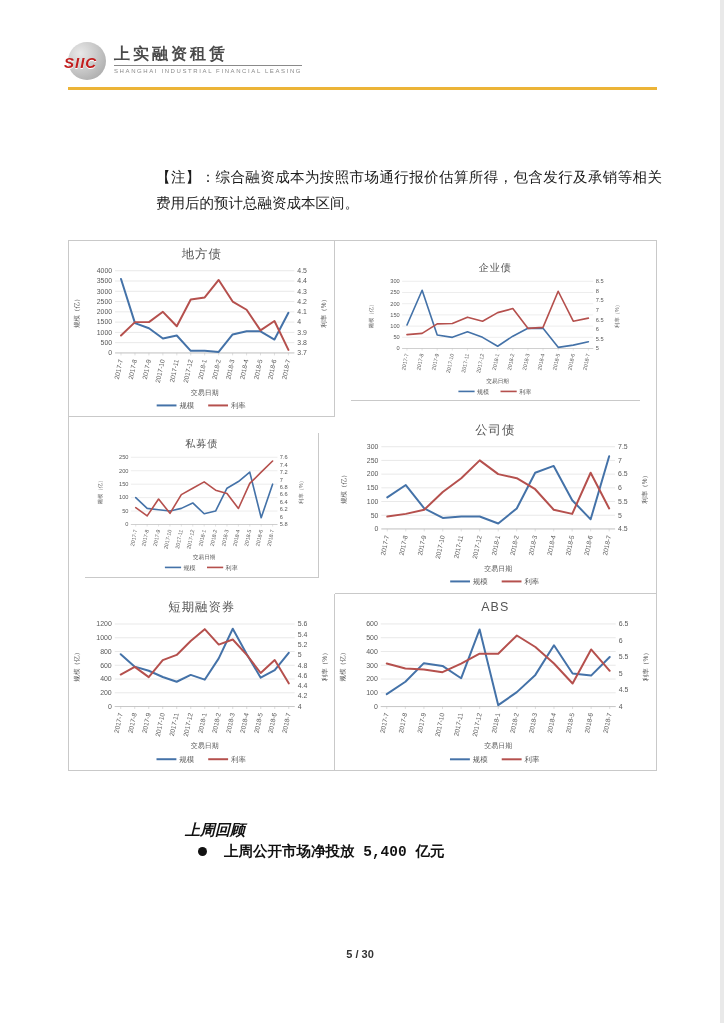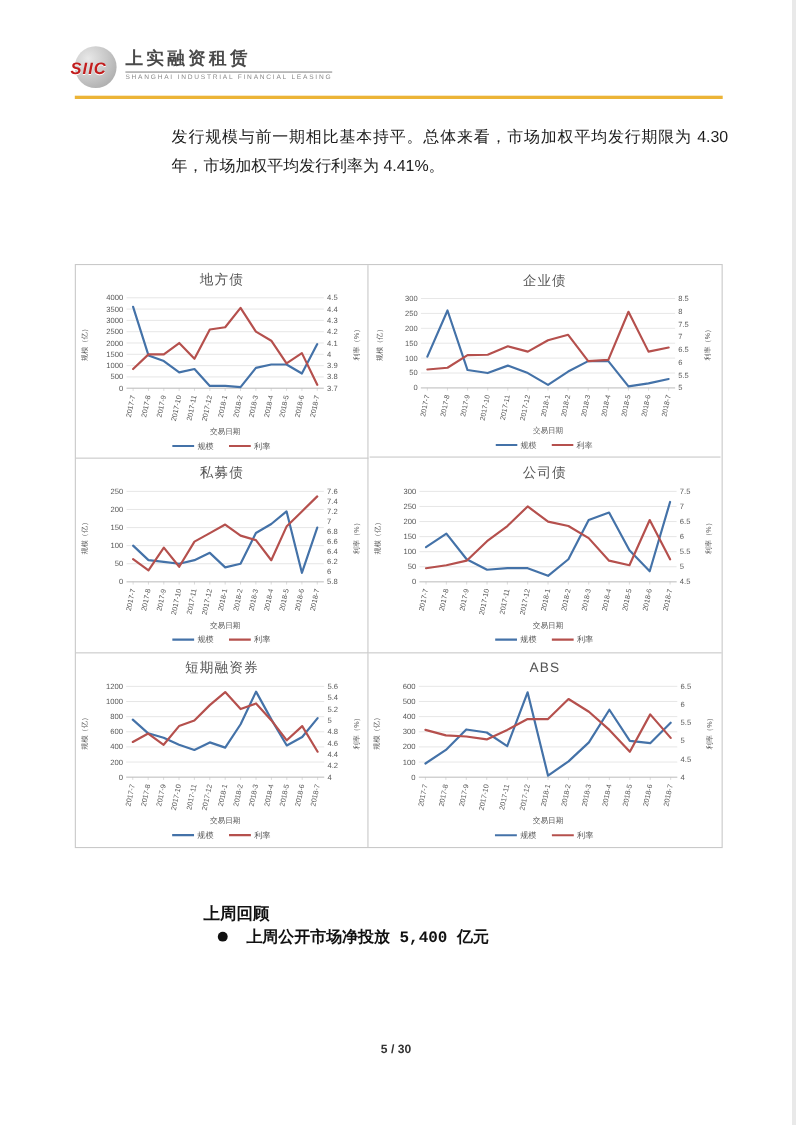--- a/index.html
+++ b/index.html
@@ -26,21 +26,21 @@
   }
   .logo-subtitle{font-size:6px;color:#8a8a8a;letter-spacing:1.6px;margin-top:2px;}
   .gold-divider{position:absolute;left:68px;top:87px;width:589px;height:3px;background:#ECB437;}
   
   .txt{position:absolute;left:156px;width:506px;font-size:14.5px;line-height:26px;
        text-align:justify;color:#1c1c1c;}
   .indent2{text-indent:29px;}
   .p1{top:97px;}
   .note{top:149px;}
   .caption{top:203px;}
-  .review-heading{position:absolute;left:185px;top:806px;font-size:15px;font-weight:bold;color:#111;}
+  .review-heading{position:absolute;left:185px;top:806px;font-size:15px;font-weight:bold;color:#111;font-style:italic;}
   .bullet-row{position:absolute;left:198px;top:842px;display:flex;align-items:center;font-family:Liberation Mono, monospace;}
   .bullet-dot{width:9px;height:9px;border-radius:50%;background:#111;margin-right:17px;flex:0 0 auto;}
   .bullet-text{font-size:14.5px;font-weight:bold;color:#111;}
   .review-para{top:869px;line-height:29px;}
   .page-footer{position:absolute;left:0;top:948px;width:100%;text-align:center;
        font-size:11px;font-weight:bold;color:#333;}
   
   .chart-grid{
     position:absolute;left:68px;top:240px;width:589px;height:531px;
     display:grid;grid-template-columns:45.4% 54.6%;grid-template-rows:repeat(3,1fr);
@@ -60,21 +60,21 @@
     <div class="logo-globe">
       <span class="logo-badge">SIIC</span>
     </div>
     <div class="logo-text">
       <div class="logo-title">上实融资租赁</div>
       <div class="logo-subtitle">SHANGHAI INDUSTRIAL FINANCIAL LEASING</div>
     </div>
   </div>
   <div class="gold-divider" style="background: rgb(236, 180, 55);"></div>
 
-  <p class="txt p1">发行规模与前一期相比基本持平。总体来看，市场加权平均发行期限为 4.30 年，市场加权平均发行利率为 4.41%。</p>
+  <p class="txt note">【注】：综合融资成本为按照市场通行报价估算所得，包含发行及承销等相关费用后的预计总融资成本区间。</p>
 
   <div class="chart-grid">
     <figure class="chart-cell" style="margin:0">
         <svg viewBox="0 0 267 177" width="100%" height="100%">
           <text x="133.5" y="17" text-anchor="middle" font-size="12.5" fill="#555" font-weight="500" letter-spacing="1">地方债</text>
           <line x1="46" x2="227" y1="113" y2="113" stroke="#d9d9d9" stroke-width="0.6"></line>
           <text x="43" y="115.3" text-anchor="end" font-size="7" fill="#595959">0</text>
           <line x1="46" x2="227" y1="102.625" y2="102.625" stroke="#d9d9d9" stroke-width="0.6"></line>
           <text x="43" y="104.925" text-anchor="end" font-size="7" fill="#595959">500</text>
           <line x1="46" x2="227" y1="92.25" y2="92.25" stroke="#d9d9d9" stroke-width="0.6"></line>
@@ -131,21 +131,21 @@
           <text x="10" y="71.5" text-anchor="middle" font-size="6.6" fill="#595959" transform="rotate(-90 10 71.5)">规模（亿）</text>
           <text x="259" y="71.5" text-anchor="middle" font-size="6.6" fill="#595959" transform="rotate(-90 259 71.5)">利率（%）</text>
           <polyline points="52.0,38.3 66.1,82.9 80.2,88.1 94.3,98.5 108.3,95.4 122.4,110.9 136.5,110.9 150.6,112.0 164.7,94.3 178.8,91.2 192.8,91.2 206.9,99.5 221.0,72.5" fill="none" stroke="#4472a8" stroke-width="2" stroke-linejoin="round" stroke-linecap="round"></polyline>
           <polyline points="52.0,95.4 66.1,81.9 80.2,81.9 94.3,71.5 108.3,86.0 122.4,59.1 136.5,57.0 150.6,39.3 164.7,61.1 178.8,69.4 192.8,90.2 206.9,80.8 221.0,109.9" fill="none" stroke="#b5504d" stroke-width="2" stroke-linejoin="round" stroke-linecap="round"></polyline>
           <line x1="88" x2="108" y1="166" y2="166" stroke="#4472a8" stroke-width="2"></line>
           <text x="111" y="168.6" font-size="7.5" fill="#595959">规模</text>
           <line x1="140" x2="160" y1="166" y2="166" stroke="#b5504d" stroke-width="2"></line>
           <text x="163" y="168.6" font-size="7.5" fill="#595959">利率</text>
         </svg>
       </figure>
-    <figure class="chart-cell" style="margin:1px">
+    <figure class="chart-cell" style="margin:16px">
         <svg viewBox="0 0 322 177" width="100%" height="100%">
           <text x="161" y="17" text-anchor="middle" font-size="12.5" fill="#555" font-weight="500" letter-spacing="1">企业债</text>
           <line x1="46" x2="282" y1="113" y2="113" stroke="#d9d9d9" stroke-width="0.6"></line>
           <text x="43" y="115.3" text-anchor="end" font-size="7" fill="#595959">0</text>
           <line x1="46" x2="282" y1="99.16666666666667" y2="99.16666666666667" stroke="#d9d9d9" stroke-width="0.6"></line>
           <text x="43" y="101.46666666666667" text-anchor="end" font-size="7" fill="#595959">50</text>
           <line x1="46" x2="282" y1="85.33333333333334" y2="85.33333333333334" stroke="#d9d9d9" stroke-width="0.6"></line>
           <text x="43" y="87.63333333333334" text-anchor="end" font-size="7" fill="#595959">100</text>
           <line x1="46" x2="282" y1="71.5" y2="71.5" stroke="#d9d9d9" stroke-width="0.6"></line>
           <text x="43" y="73.8" text-anchor="end" font-size="7" fill="#595959">150</text>
@@ -194,21 +194,21 @@
           <text x="10" y="71.5" text-anchor="middle" font-size="6.6" fill="#595959" transform="rotate(-90 10 71.5)">规模（亿）</text>
           <text x="314" y="71.5" text-anchor="middle" font-size="6.6" fill="#595959" transform="rotate(-90 314 71.5)">利率（%）</text>
           <polyline points="52.0,84.0 70.7,41.1 89.3,96.4 108.0,99.2 126.7,92.3 145.3,99.2 164.0,110.2 182.7,97.8 201.3,88.1 220.0,88.1 238.7,111.6 257.3,108.8 276.0,104.7" fill="none" stroke="#4472a8" stroke-width="2" stroke-linejoin="round" stroke-linecap="round"></polyline>
           <polyline points="52.0,95.9 70.7,94.3 89.3,82.6 108.0,82.2 126.7,74.3 145.3,79.3 164.0,68.7 182.7,63.7 201.3,88.1 220.0,86.9 238.7,42.3 257.3,79.3 276.0,75.5" fill="none" stroke="#b5504d" stroke-width="2" stroke-linejoin="round" stroke-linecap="round"></polyline>
           <line x1="115.5" x2="135.5" y1="166" y2="166" stroke="#4472a8" stroke-width="2"></line>
           <text x="138.5" y="168.6" font-size="7.5" fill="#595959">规模</text>
           <line x1="167.5" x2="187.5" y1="166" y2="166" stroke="#b5504d" stroke-width="2"></line>
           <text x="190.5" y="168.6" font-size="7.5" fill="#595959">利率</text>
         </svg>
       </figure>
-    <figure class="chart-cell" style="margin:0">
+    <figure class="chart-cell" style="margin:16px">
         <svg viewBox="0 0 267 177" width="100%" height="100%">
           <text x="133.5" y="17" text-anchor="middle" font-size="12.5" fill="#555" font-weight="500" letter-spacing="1">私募债</text>
           <line x1="46" x2="227" y1="113" y2="113" stroke="#d9d9d9" stroke-width="0.6"></line>
           <text x="43" y="115.3" text-anchor="end" font-size="7" fill="#595959">0</text>
           <line x1="46" x2="227" y1="96.4" y2="96.4" stroke="#d9d9d9" stroke-width="0.6"></line>
           <text x="43" y="98.7" text-anchor="end" font-size="7" fill="#595959">50</text>
           <line x1="46" x2="227" y1="79.8" y2="79.8" stroke="#d9d9d9" stroke-width="0.6"></line>
           <text x="43" y="82.1" text-anchor="end" font-size="7" fill="#595959">100</text>
           <line x1="46" x2="227" y1="63.2" y2="63.2" stroke="#d9d9d9" stroke-width="0.6"></line>
           <text x="43" y="65.5" text-anchor="end" font-size="7" fill="#595959">150</text>

